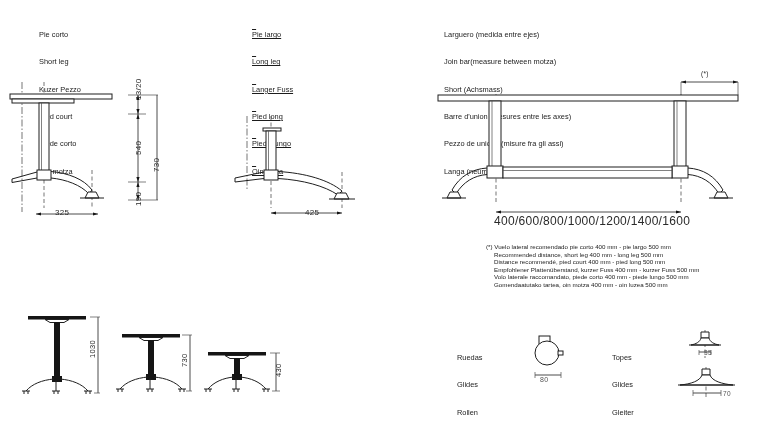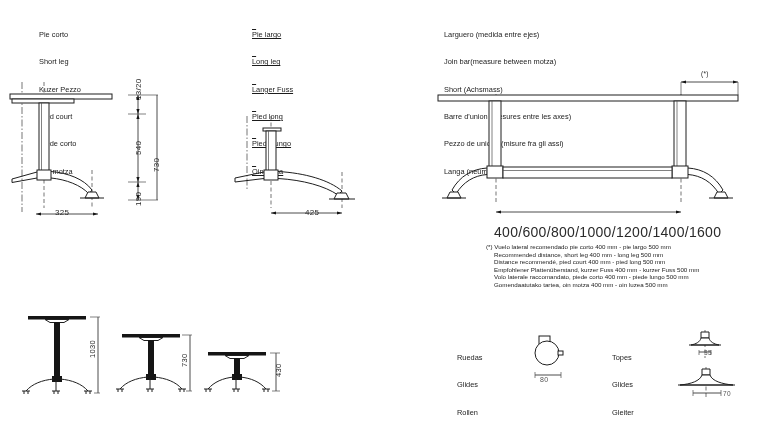--- a/index.html
+++ b/index.html
@@ -218,21 +218,21 @@
     <path class="fill-dark" d="M 249 140 l -5 -1.6 l 0 3.2 z"></path>
 
     <line class="dimline" x1="249" y1="10" x2="306" y2="10"></line>
     <path class="fill-dark" d="M 249 10 l 5 -1.6 l 0 3.2 z"></path>
     <path class="fill-dark" d="M 306 10 l -5 -1.6 l 0 3.2 z"></path>
     <line class="ln-t" x1="249" y1="10" x2="249" y2="23"></line>
     <line class="ln-t" x1="306" y1="10" x2="306" y2="23"></line>
   </svg>
 </div>
 <div class="abs dim-label" style="left:701px; top:70px; font-size:6.5px;">(*)</div>
-<div class="abs dim-label" style="left:494px; top:224px; font-size:14px;">400/600/800/1000/1200/1400/1600</div>
+<div class="abs dim-label" style="left:494px; top:214px; font-size:12px;">400/600/800/1000/1200/1400/1600</div>
 
 <div class="abs footnote" style="left:486px; top:243px;">
   <div>(*) Vuelo lateral recomendado pie corto 400 mm - pie largo 500 mm</div>
   <div style="padding-left:8px;">Recommended distance, short leg 400 mm - long leg 500 mm</div>
   <div style="padding-left:8px;">Distance recommendé, pied court 400 mm - pied long 500 mm</div>
   <div style="padding-left:8px;">Empfohlener Plattenüberstand, kurzer Fuss 400 mm - kurzer Fuss 500 mm</div>
   <div style="padding-left:8px;">Volo laterale raccomandato, piede corto 400 mm - piede lungo 500 mm</div>
   <div style="padding-left:8px;">Gomendaatutako tartea, oin motza 400 mm - oin luzea 500 mm</div>
 </div>
 

